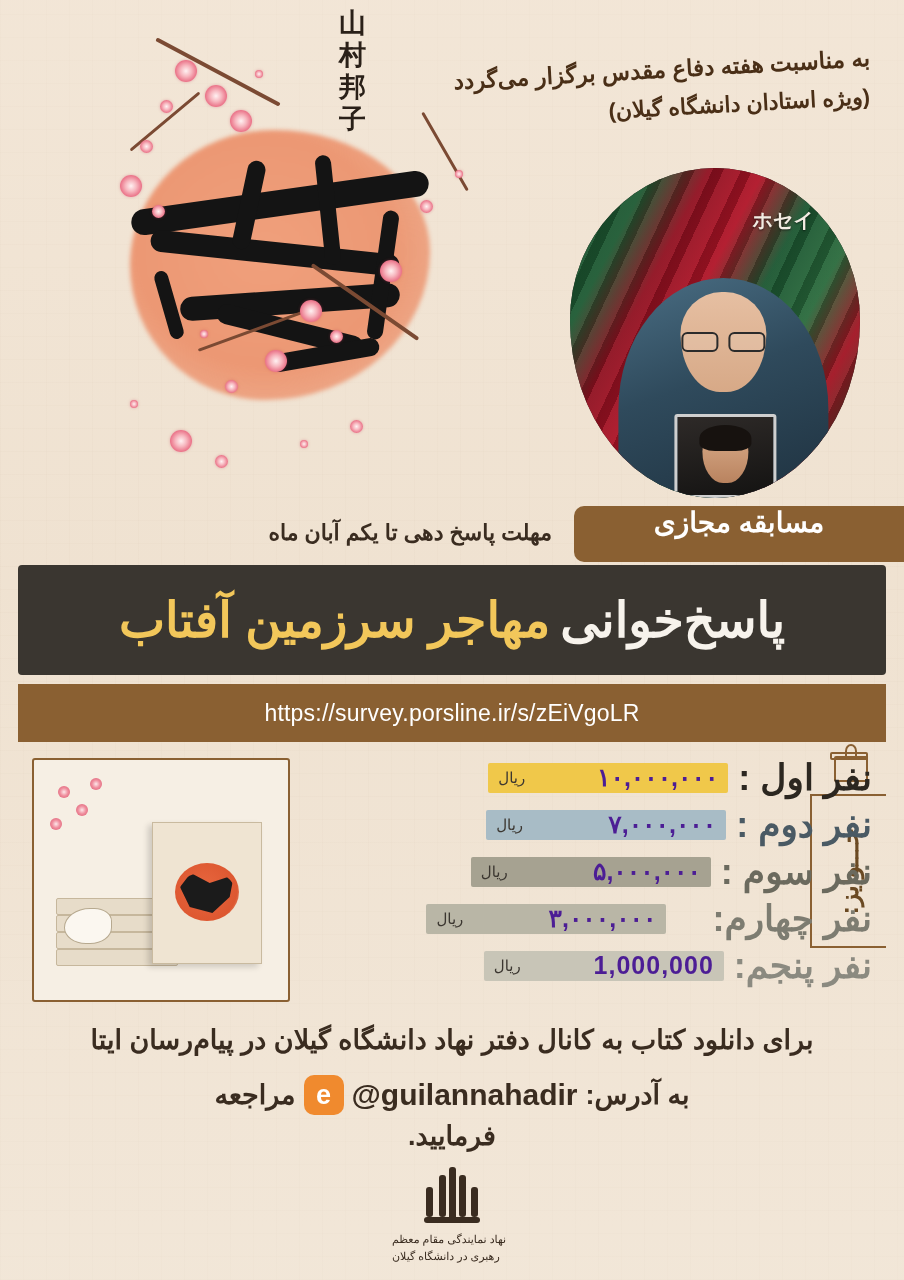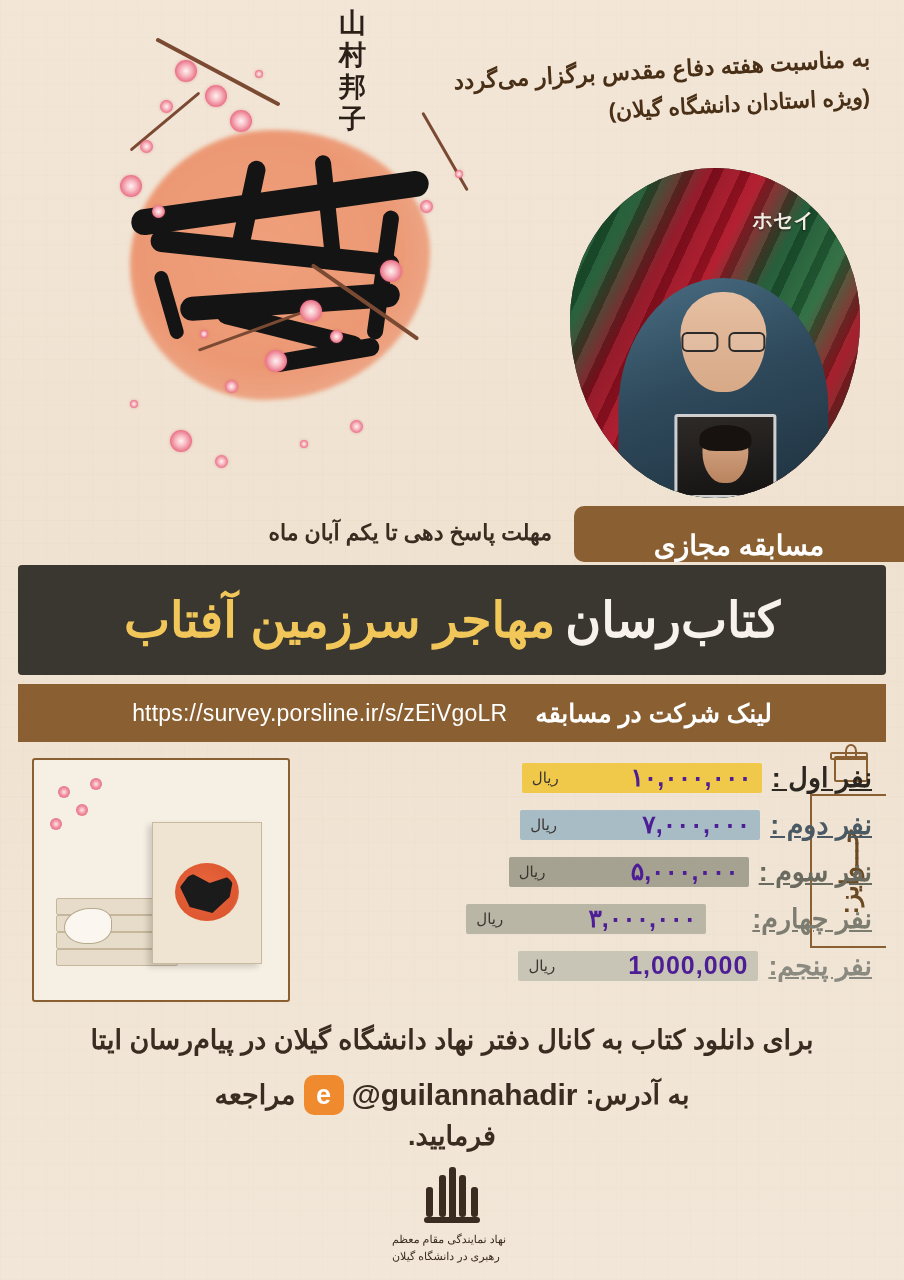--- a/index.html
+++ b/index.html
@@ -229,21 +229,21 @@
 
   
   .ribbon {
     position: absolute;
     top: 506px;
     right: 0;
     width: 330px;
     height: 56px;
     background: #8a6032;
     display: flex;
-    align-items: flex-end;
+    align-items: flex-start;
     justify-content: center;
     border-radius: 10px 0 0 10px;
   }
   .ribbon span {
     color: #ffffff;
     font-size: 28px;
     font-weight: bold;
     letter-spacing: 0.5px;
   }
   .deadline {
@@ -399,24 +399,23 @@
   }
   .prize-row {
     position: relative;
     height: 47px;
     display: flex;
     align-items: center;
     justify-content: flex-start;
     gap: 10px;
   }
   .prize-row .rank {
-    font-size: 27px;
+    font-size: 36px;
     font-weight: bold;
     white-space: nowrap;
-    text-decoration: underline;
   }
   .prize-bar {
     position: relative;
     height: 30px;
     width: 240px;
     display: flex;
     align-items: center;
     justify-content: space-between;
     padding: 0 10px;
     box-sizing: border-box;
@@ -702,26 +701,25 @@
       </div>
     </div>
   </div>
 
   <div class="ribbon">
     <span>مسابقه مجازی</span>
   </div>
   <div class="deadline">مهلت پاسخ دهی تا یکم آبان ماه</div>
 
   <div class="title-band">
-    <span class="t-white">کتاب‌رسان</span>
+    <span class="t-white">پاسخ‌خوانی</span>
     <span class="t-gold">مهاجر سرزمین آفتاب</span>
   </div>
 
   <div class="link-band">
-    <span class="lbl">لینک شرکت در مسابقه</span>
     <span class="url">https://survey.porsline.ir/s/zEiVgoLR</span>
   </div>
 
   <div class="prizes-wrap">
 
     <div class="book-box">
       <div class="bk-stack">
         <i style="bottom:0;"></i>
         <i style="bottom:17px;"></i>
         <i style="bottom:34px;"></i>

